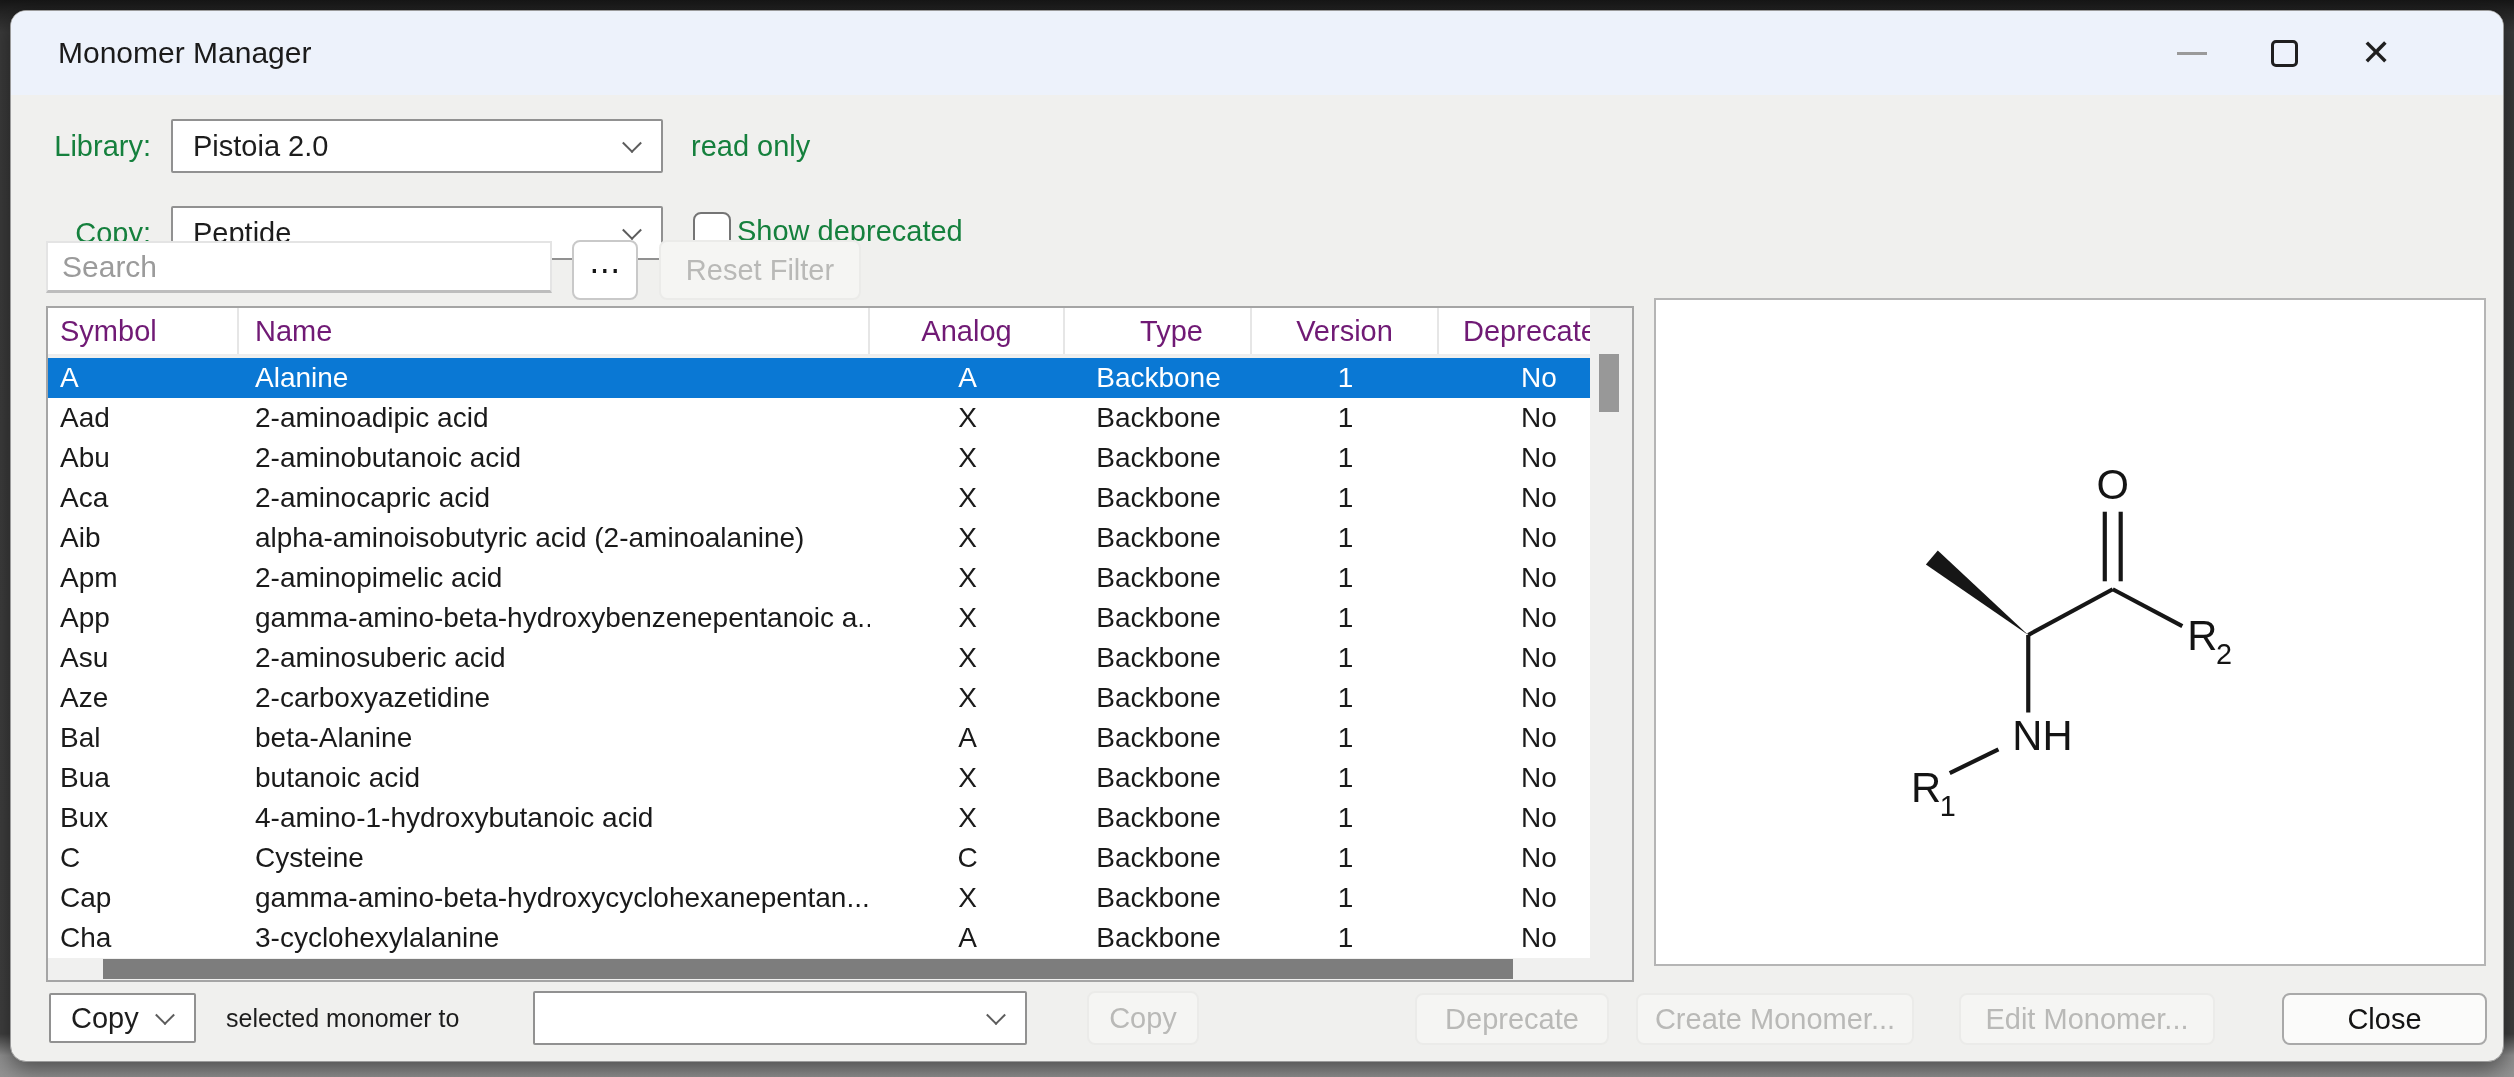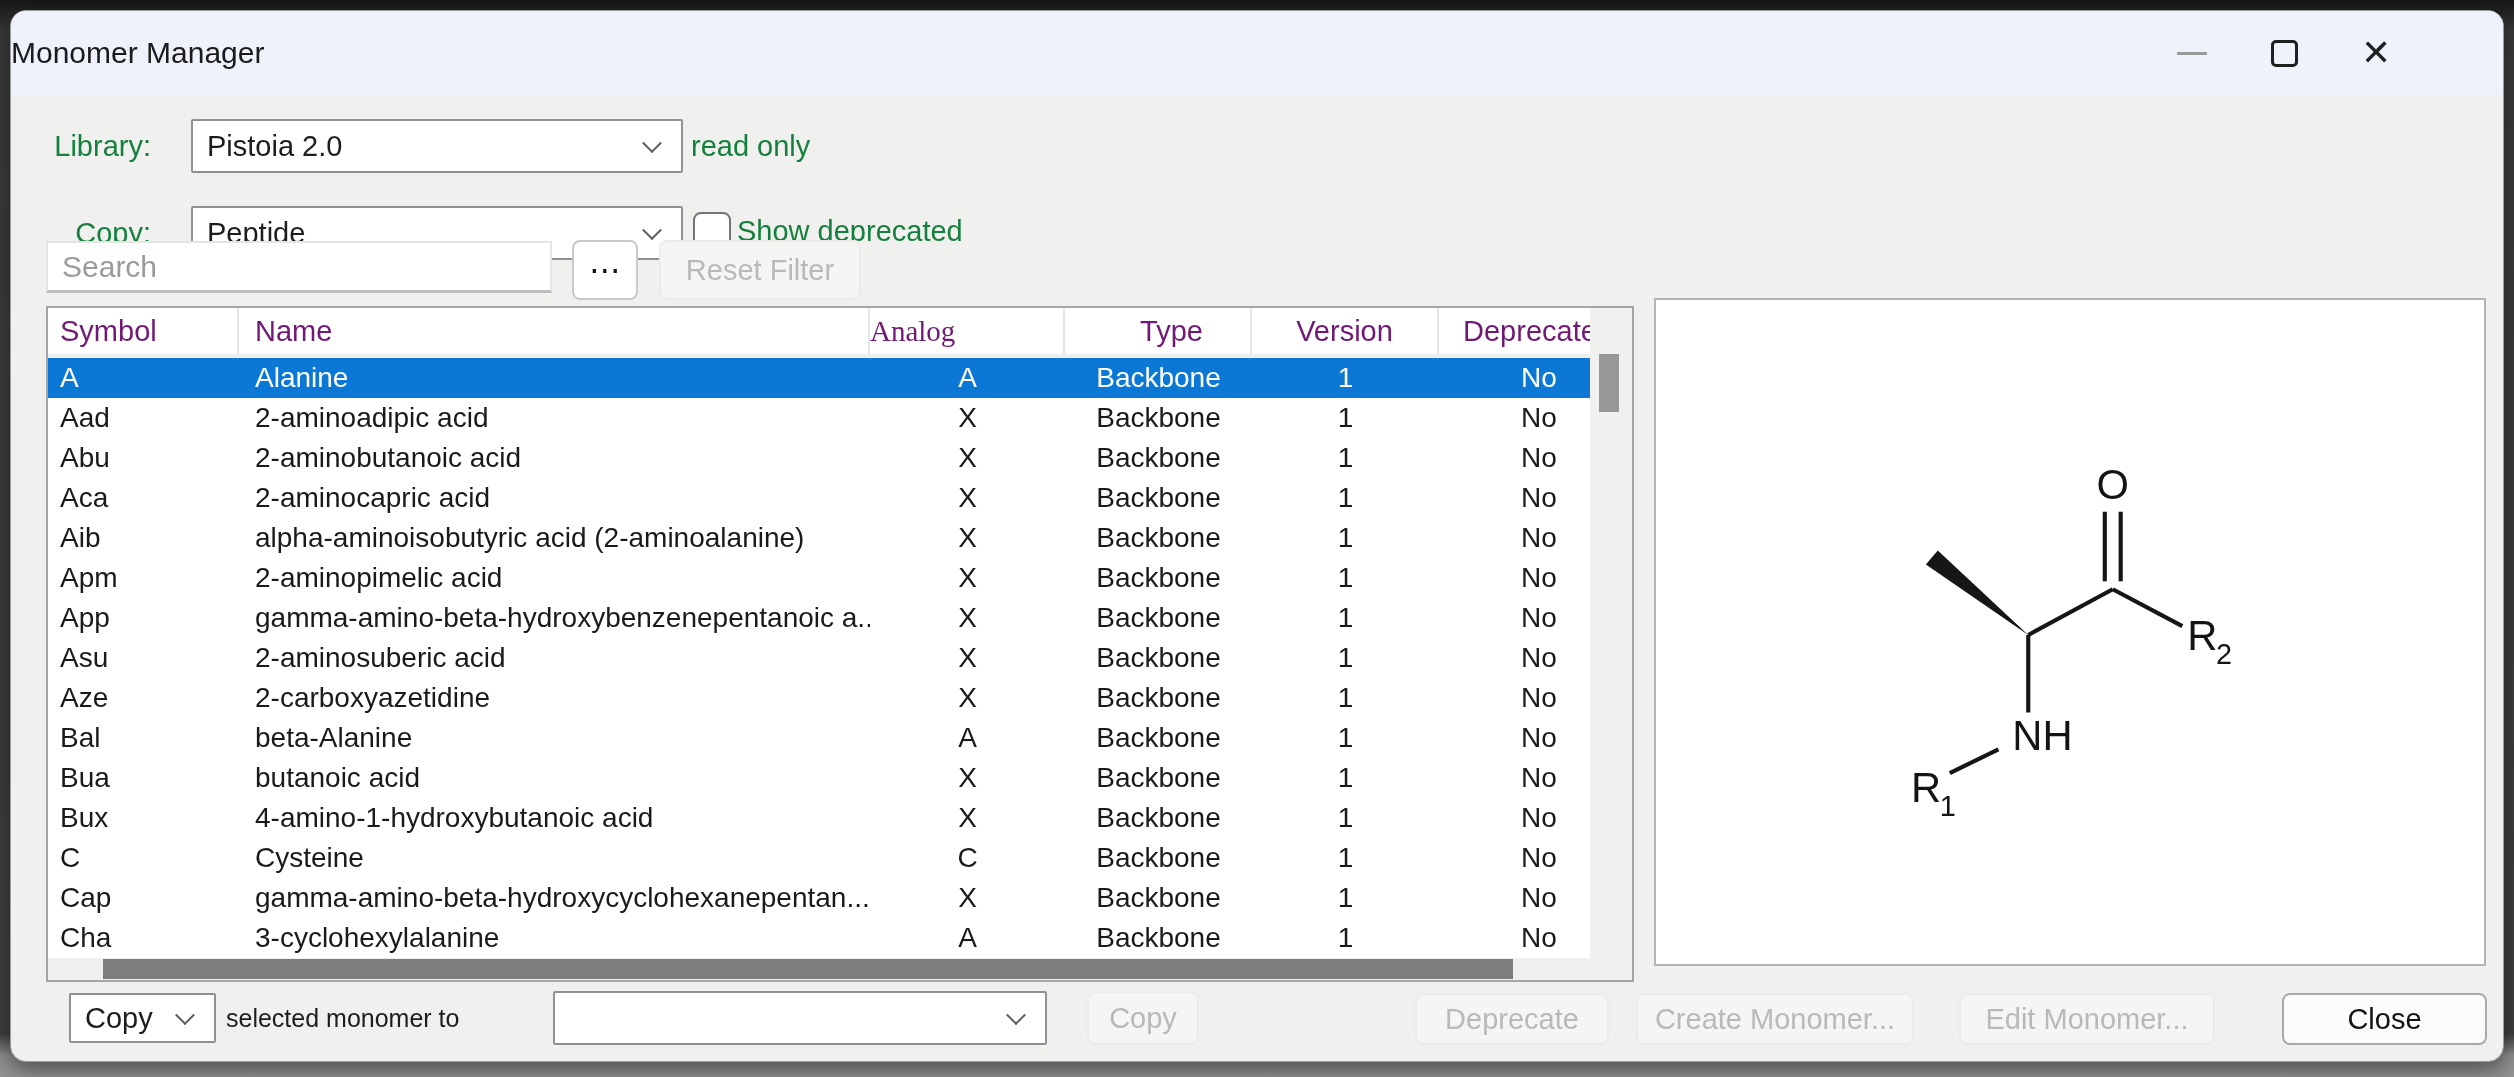--- a/index.html
+++ b/index.html
@@ -11,33 +11,33 @@
   }
   .window {
     position:absolute; left:10px; top:10px; width:2494px; height:1052px;
     background:#f0f0ee; border:1px solid #9b9b9b; border-radius:16px;
     box-shadow:0 8px 22px rgba(0,0,0,.45); overflow:hidden;
   }
   .titlebar {
     position:absolute; left:0; top:0; width:100%; height:84px;
     background:#edf2fb; display:flex; align-items:center;
   }
-  .title { font-size:30px; color:#1b1b1b; }
+  .title { font-size:30px; color:#1b1b1b; padding-left:47px; }
   .win-controls { position:absolute; right:96px; top:0; height:84px; display:flex; align-items:center; gap:30px; }
   .win-btn { width:62px; height:62px; display:flex; align-items:center; justify-content:center; }
   .glyph-min { width:30px; height:0; border-top:3px solid #9a9a9a; display:block; }
   .glyph-max { width:27px; height:27px; border:3px solid #1f1f1f; border-radius:5px; display:block; }
   .glyph-close { font-size:36px; color:#1f1f1f; line-height:1; }
 
   .label { position:absolute; font-size:29px; color:#15803d; }
   .r-align { text-align:right; }
 
   .dropdown {
     position:absolute; background:#fff; border:2px solid #919191; border-radius:2px;
-    font-size:29px; color:#1d1d1d; display:flex; align-items:center; padding:0 54px 0 14px;margin-left:20px;
+    font-size:29px; color:#1d1d1d; display:flex; align-items:center; padding:0 54px 0 20px;
   }
   .chev {
     position:absolute; right:22px; top:50%; width:14px; height:14px;
     border-right:2px solid #5c5c5c; border-bottom:2px solid #5c5c5c;
     transform:translateY(-70%) rotate(45deg);
   }
   .checkbox {
     position:absolute; width:38px; height:38px; background:#fff;
     border:2px solid #757575; border-radius:8px;
   }
@@ -137,21 +137,21 @@
   </div>
 
   <div class="table">
     <div class="thead" id="thead">
         <div class="hcell c0">
           <span>Symbol</span>
         </div>
         <div class="hcell c1">
           <span>Name</span>
         </div>
-        <div class="hcell c2" style="justify-content: flex-start; font-family: Liberation Serif, serif;">
+        <div class="hcell c2" style="justify-content: center;">
           <span>Analog</span>
         </div>
         <div class="hcell c3" style="justify-content: center; padding-left: 28px;">
           <span>Type</span>
         </div>
         <div class="hcell c4" style="justify-content: center;">
           <span>Version</span>
         </div>
         <div class="hcell c5" style="justify-content: center;">
           <span>Deprecated</span>

